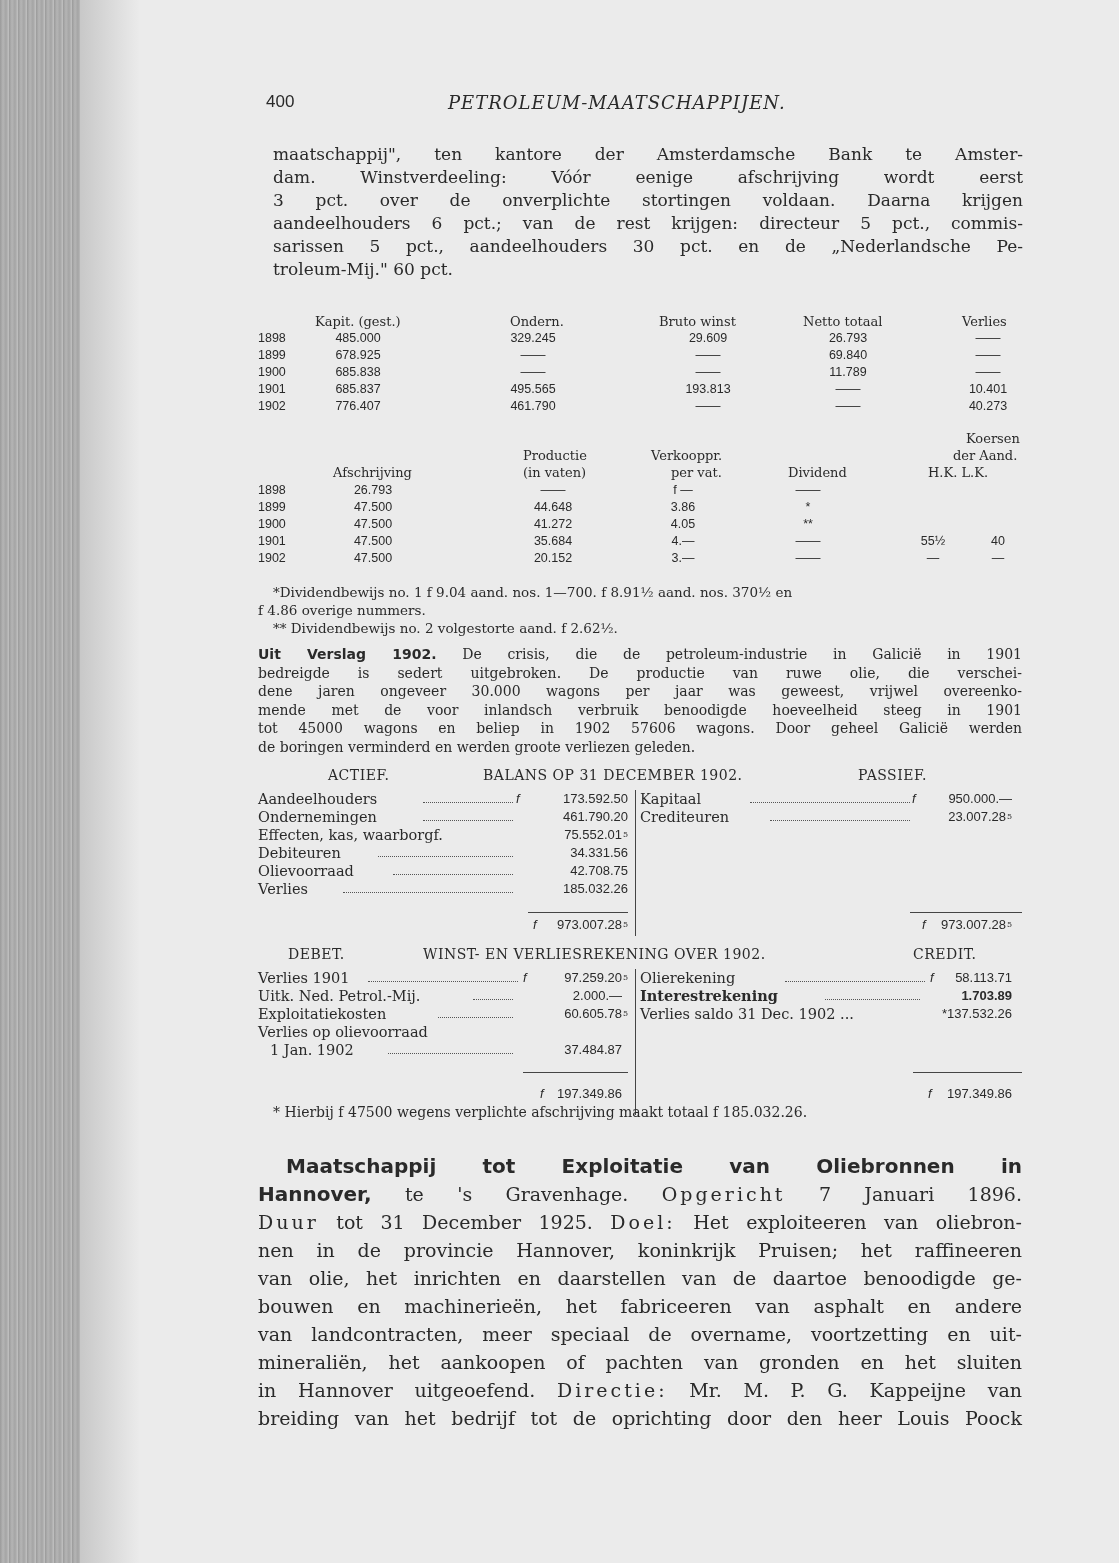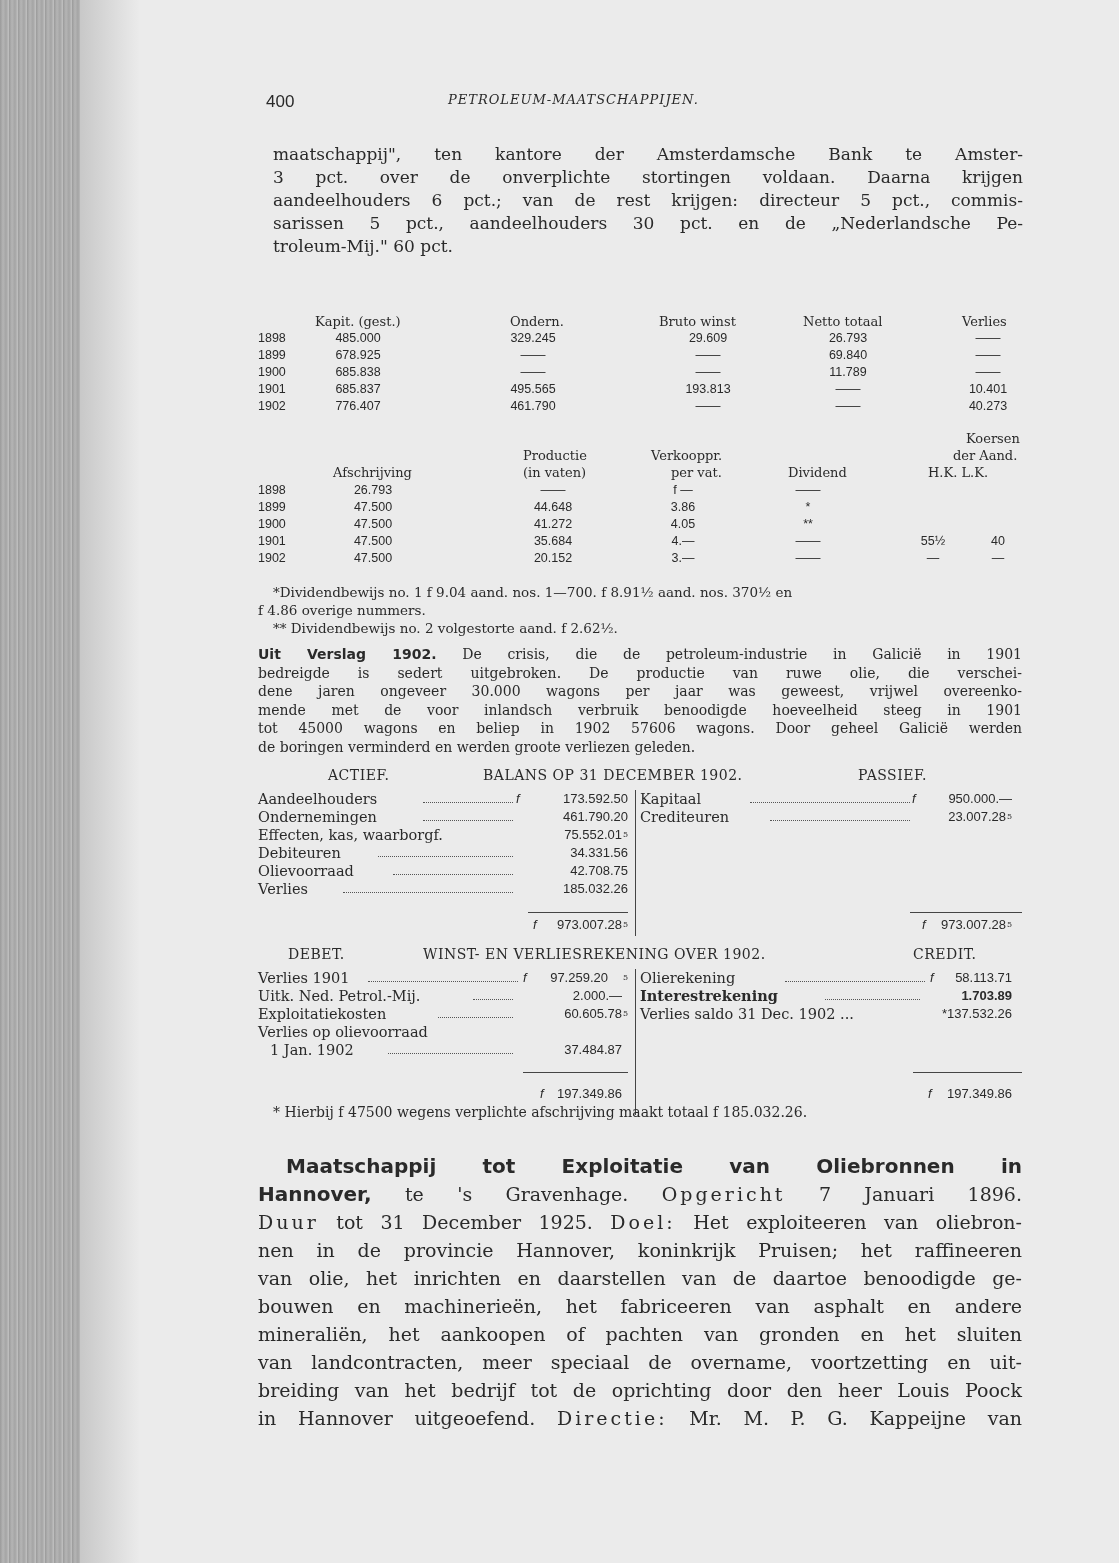--- a/index.html
+++ b/index.html
@@ -13,21 +13,21 @@
     position: absolute; left: 0; top: 0; width: 80px; height: 1563px;
     background: repeating-linear-gradient(90deg, #9a9a9a 0px, #b5b5b5 3px, #a4a4a4 6px, #c2c2c2 9px);
   }
   .binding-fade {
     position: absolute; left: 80px; top: 0; width: 60px; height: 1563px;
     background: linear-gradient(90deg, #c8c8c8, #ebebeb);
   }
   .page { position: absolute; left: 258px; top: 0; width: 764px; }
   .abs { position: absolute; white-space: nowrap; }
   .header-num { left: 8px; top: 92px; font-family: "Liberation Sans", sans-serif; font-size: 17px; }
-  .header-title { left: 190px; top: 92px; font-style: italic; font-size: 13px; letter-spacing: 1px; }
+  .header-title { left: 190px; top: 92px; font-style: italic; font-size: 18px; letter-spacing: 1px; }
   .para { position: absolute; left: 15px; width: 750px; font-size: 17px; line-height: 23px; text-align: justify; }
   .para .line { display: block; white-space: nowrap; text-align-last: justify; }
   .para .line.last { text-align-last: left; }
   .spaced { letter-spacing: 3px; }
   .tbl { position: absolute; left: 0; width: 764px; font-family: "Liberation Sans", sans-serif; font-size: 12.5px; line-height: 17px; }
   .tbl .hdr { position: absolute; font-family: "DejaVu Serif", serif; font-size: 13px; white-space: nowrap; }
   .tbl .row { position: absolute; left: 0; width: 764px; height: 17px; }
   .tbl .cell { position: absolute; text-align: center; white-space: nowrap; }
   .fn { position: absolute; left: 0; width: 764px; font-size: 13.5px; line-height: 18px; }
   .verslag { position: absolute; left: 0; width: 764px; font-size: 14px; line-height: 18.5px; font-family: "DejaVu Serif", serif; }
@@ -55,20 +55,21 @@
 <div class="binding"></div>
 <div class="binding-fade"></div>
 
 <div class="page">
 
   <div class="abs header-num">400</div>
   <div class="abs header-title">PETROLEUM-MAATSCHAPPIJEN.</div>
 
   <div class="para" style="top:143px; left:15px;">
     <span class="line">maatschappij", ten kantore der Amsterdamsche Bank te Amster-</span>
+    <span class="line">dam. Winstverdeeling: Vóór eenige afschrijving wordt eerst</span>
     <span class="line">3 pct. over de onverplichte stortingen voldaan. Daarna krijgen</span>
     <span class="line">aandeelhouders 6 pct.; van de rest krijgen: directeur 5 pct., commis-</span>
     <span class="line">sarissen 5 pct., aandeelhouders 30 pct. en de „Nederlandsche Pe-</span>
     <span class="line last">troleum-Mij." 60 pct.</span>
   </div>
 
   <div class="tbl" style="top:313px; height:120px;">
     <div class="hdr" style="left:57px; top:0;text-align:center;">Kapit. (gest.)</div>
     <div class="hdr" style="left:252px; top:0;">Ondern.</div>
     <div class="hdr" style="left:401px; top:0;">Bruto winst</div>
@@ -262,21 +263,21 @@
     <div class="title" style="left:30px; top:0;">DEBET.</div>
     <div class="title" style="left:165px; top:0;">WINST- EN VERLIESREKENING OVER 1902.</div>
     <div class="title" style="left:655px; top:0;">CREDIT.</div>
 
     <div class="vline" style="left:377px; top:24px; height:146px;"></div>
 
     <div class="lrow" style="top:24px;">
       <span class="lbl">Verlies 1901</span>
       <span class="dots" style="left:110px; width:150px;"></span>
       <span class="cur" style="left:265px;">f</span>
-      <span class="val" style="right:20px;">97.259.20</span>
+      <span class="val" style="right:6px;">97.259.20</span>
       <sup class="abs" style="right:0; top:0;">5</sup>
     </div>
     <div class="lrow" style="top:42px;">
       <span class="lbl">Uitk. Ned. Petrol.-Mij.</span>
       <span class="dots" style="left:215px; width:40px;"></span>
       <span class="val" style="right:6px;">2.000.—</span>
     </div>
     <div class="lrow" style="top:60px;">
       <span class="lbl">Exploitatiekosten</span>
       <span class="dots" style="left:180px; width:75px;"></span>
@@ -333,23 +334,23 @@
     </span>
     <span class="line">
       <span class="spaced">Duur</span>
       <span>tot 31 December 1925.</span>
       <span class="spaced">Doel:</span>
       <span>Het exploiteeren van oliebron-</span>
     </span>
     <span class="line">nen in de provincie Hannover, koninkrijk Pruisen; het raffineeren</span>
     <span class="line">van olie, het inrichten en daarstellen van de daartoe benoodigde ge-</span>
     <span class="line">bouwen en machinerieën, het fabriceeren van asphalt en andere</span>
+    <span class="line">van landcontracten, meer speciaal de overname, voortzetting en uit-</span>
     <span class="line">mineraliën, het aankoopen of pachten van gronden en het sluiten</span>
-    <span class="line">van landcontracten, meer speciaal de overname, voortzetting en uit-</span>
-    <span class="line">breiding van het bedrijf tot de oprichting door den heer Louis Poock</span>
     <span class="line">
       <span>in Hannover uitgeoefend.</span>
       <span class="spaced">Directie:</span>
       <span>Mr. M. P. G. Kappeijne van</span>
     </span>
+    <span class="line">breiding van het bedrijf tot de oprichting door den heer Louis Poock</span>
   </div>
 
 </div>
 
 </body></html>

